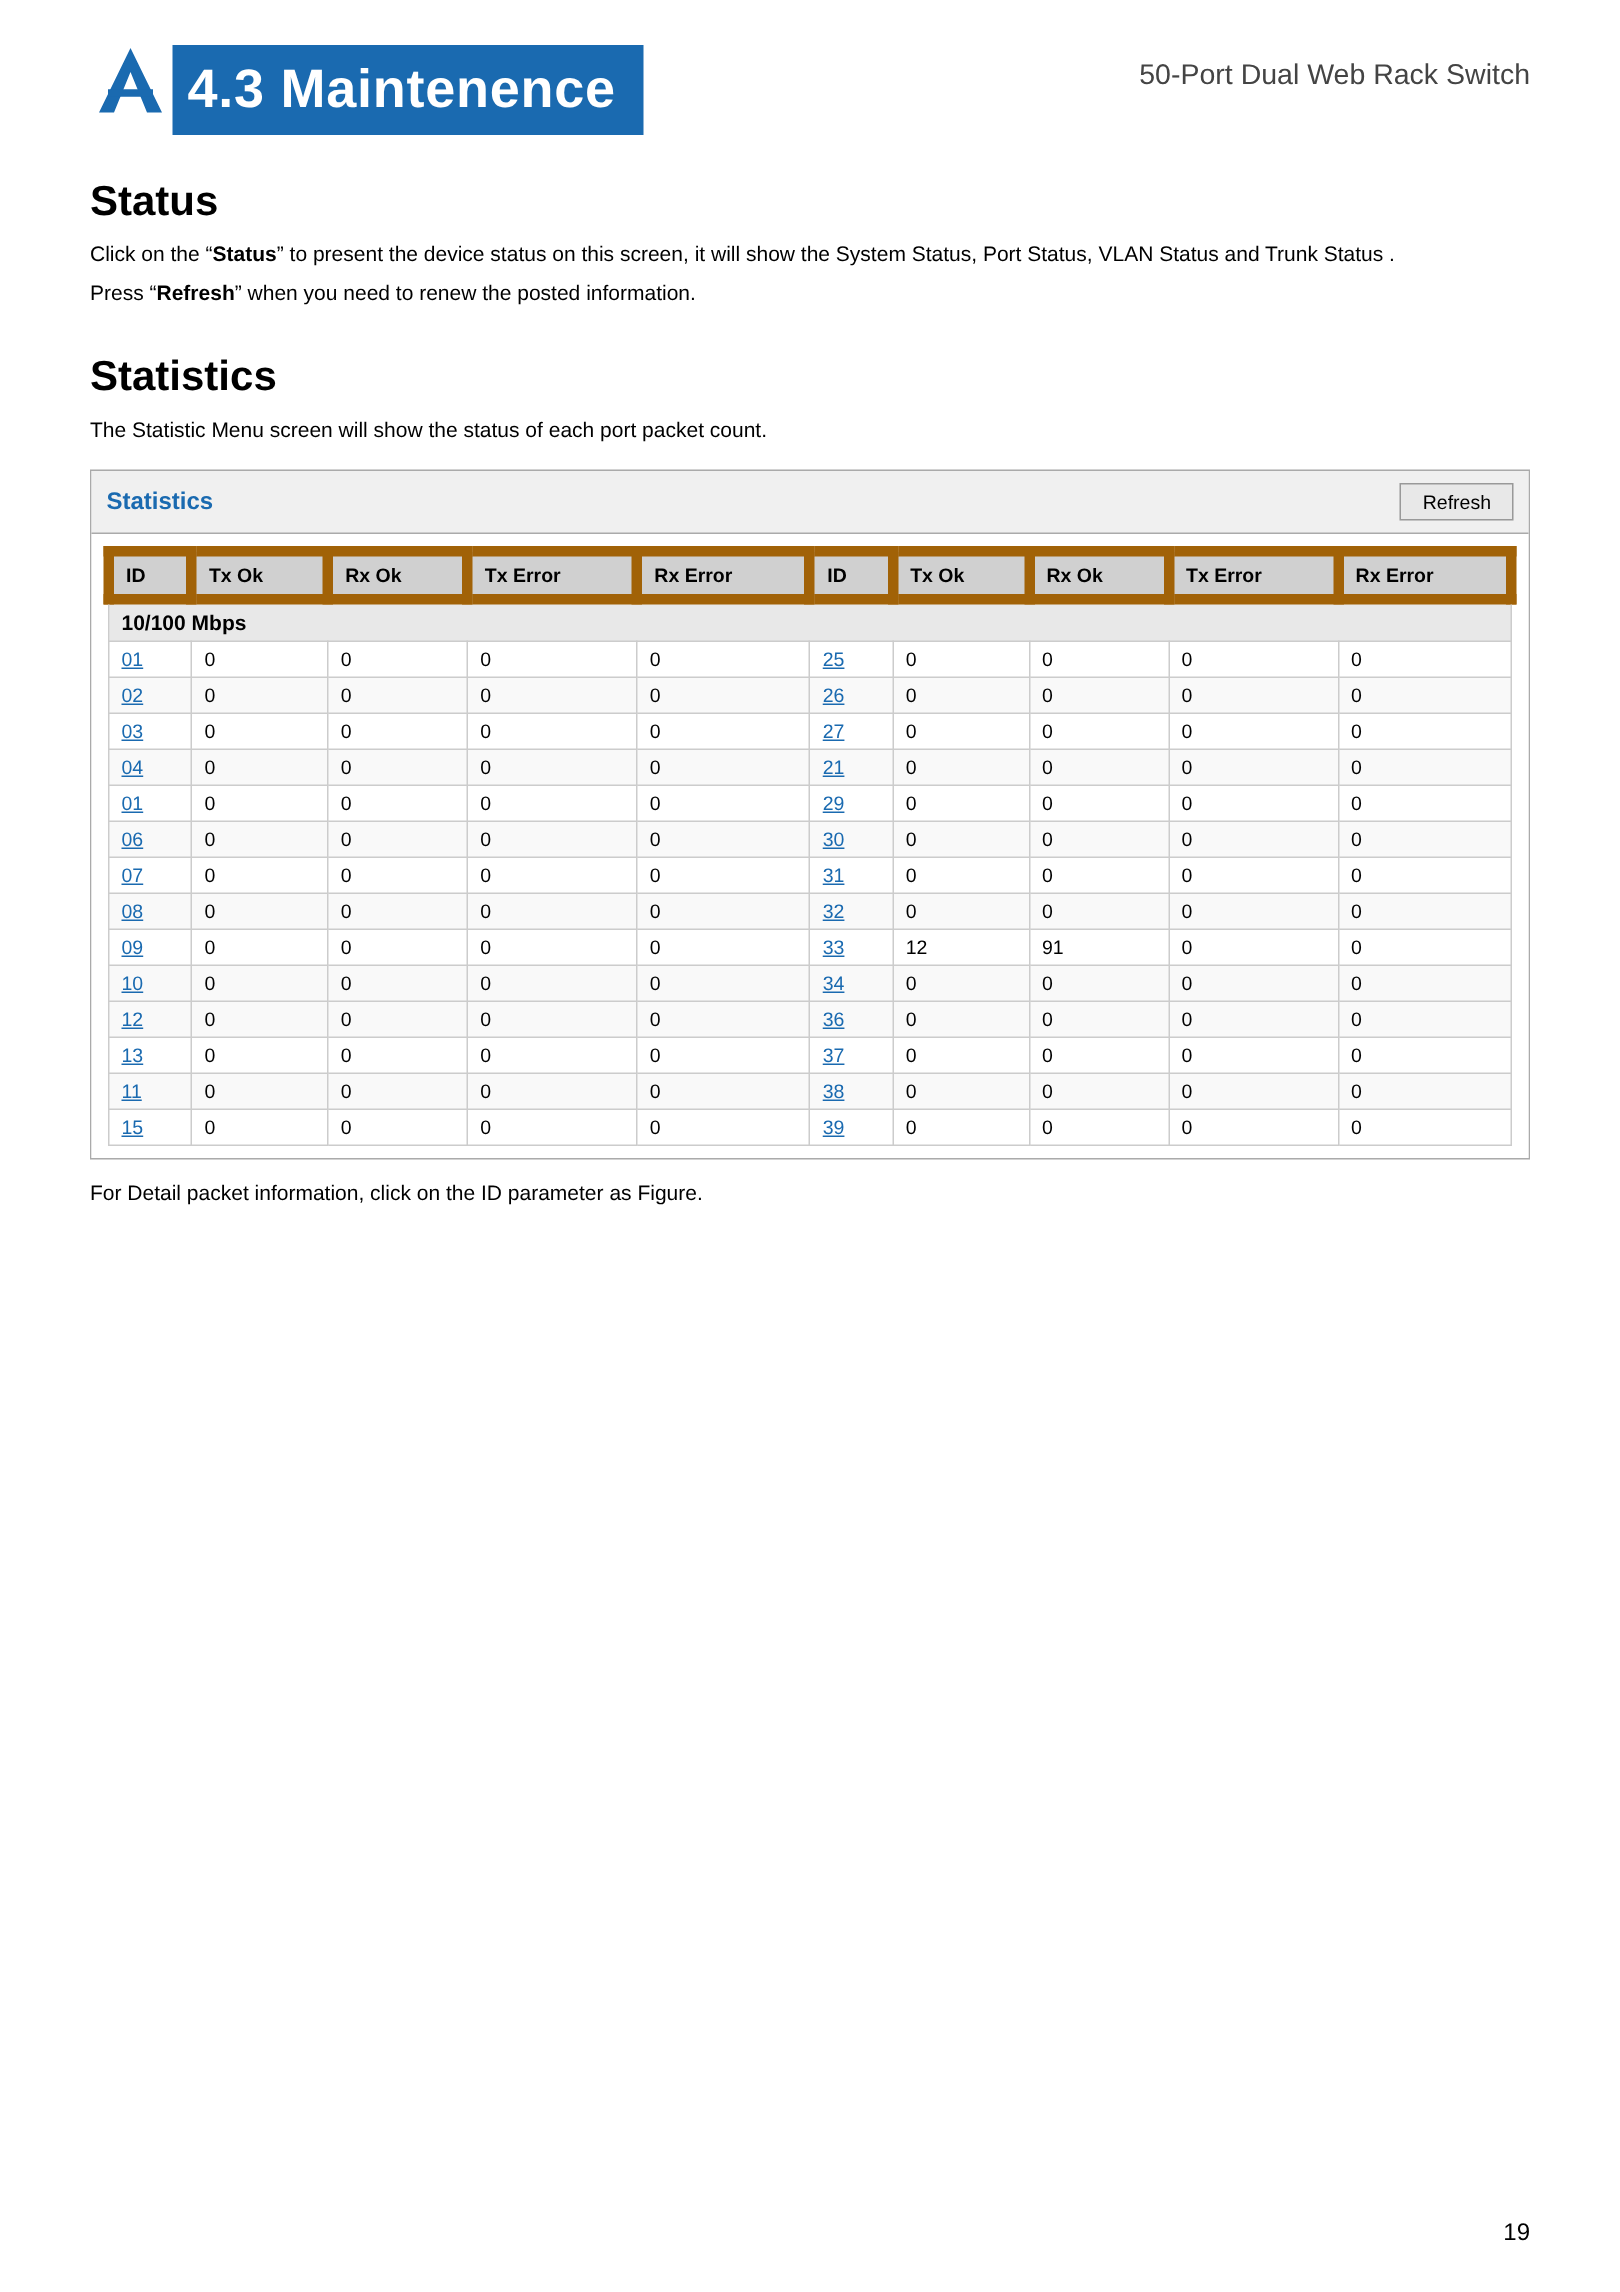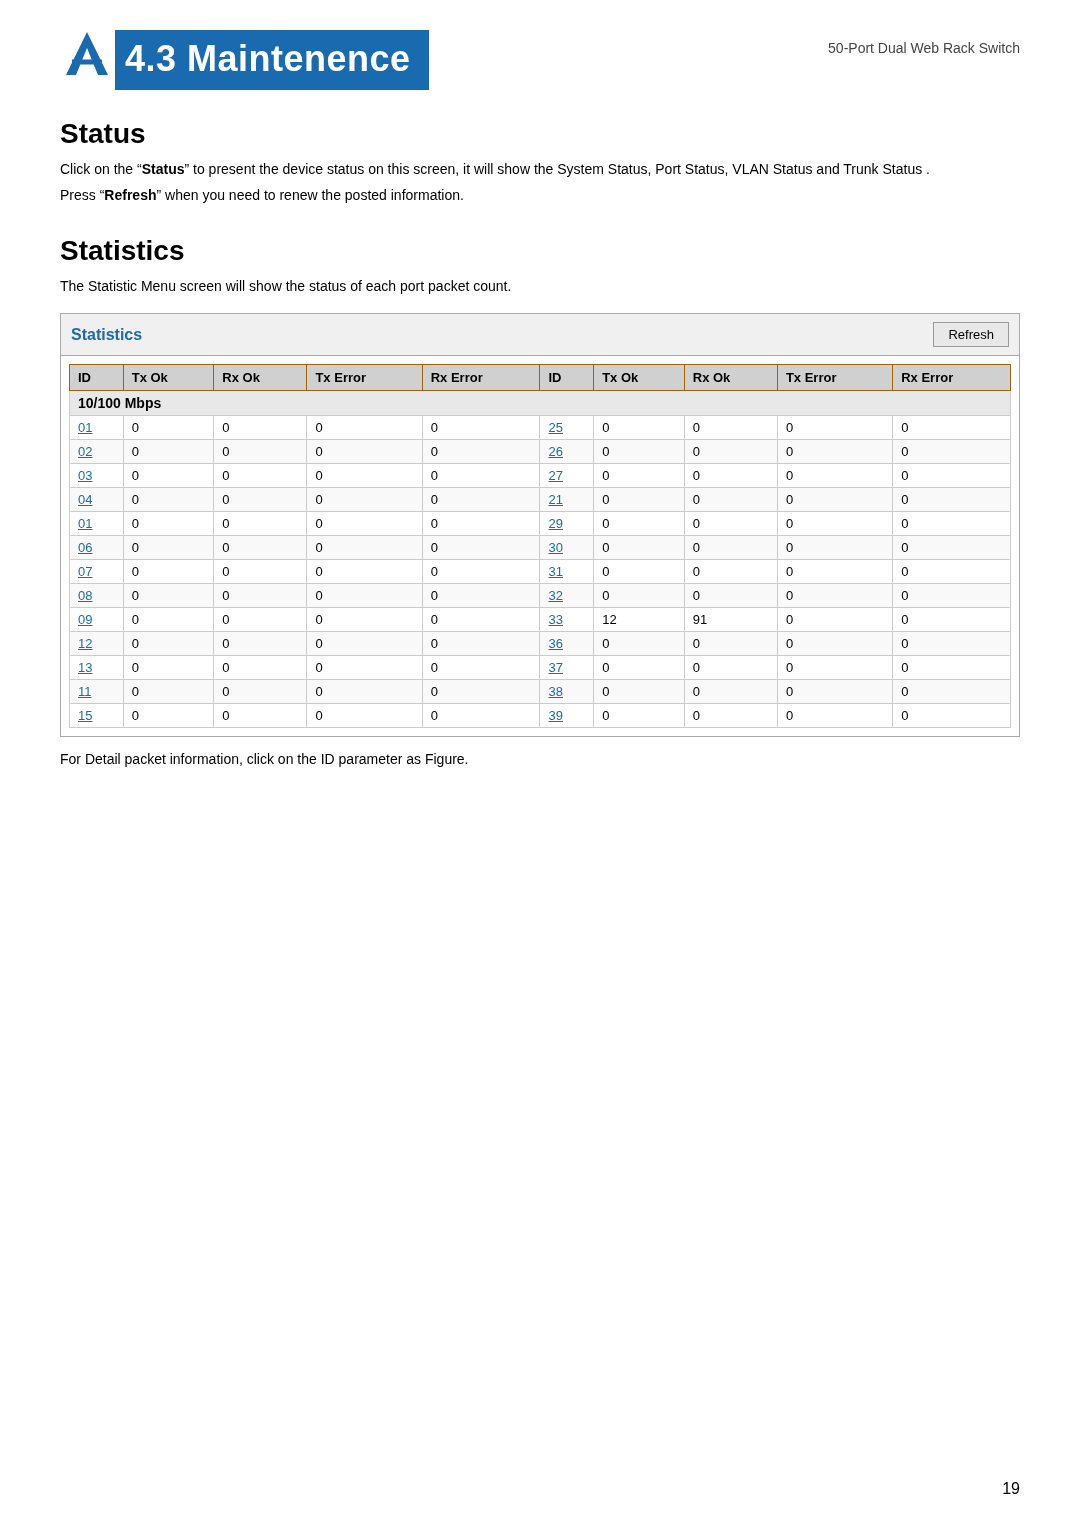--- a/index.html
+++ b/index.html
@@ -34,21 +34,21 @@
     }
 
     .page-title {
       font-size: 36px;
       font-weight: bold;
       color: #fff;
       letter-spacing: 0.5px;
     }
 
     .product-name {
-      font-size: 14px;
+      font-size: 19px;
       color: #444;
       text-align: right;
       margin-top: 10px;
     }
 
     .section-title {
       font-size: 28px;
       font-weight: bold;
       margin-top: 28px;
       margin-bottom: 8px;
@@ -102,21 +102,21 @@
     }
 
     .stats-table {
       width: 100%;
       border-collapse: collapse;
       font-size: 13px;
     }
 
     .stats-table th {
       background: #d0d0d0;
-      border: 1px solid #a16207;
+      border: 7px solid #a16207;
       padding: 5px 8px;
       text-align: left;
       font-weight: bold;
       color: #000;
     }
 
     .stats-table td {
       border: 1px solid #ccc;
       padding: 4px 8px;
       color: #000;
@@ -319,20 +319,32 @@
               <td>0</td>
               <td>0</td>
               <td>0</td>
               <td><span class="port-link">33</span></td>
               <td>12</td>
               <td>91</td>
               <td>0</td>
               <td>0</td>
             </tr>
             <tr style="background: rgb(249, 249, 249);">
+              <td><span class="port-link">10</span></td>
+              <td>0</td>
+              <td>0</td>
+              <td>0</td>
+              <td>0</td>
+              <td><span class="port-link">34</span></td>
+              <td>0</td>
+              <td>0</td>
+              <td>0</td>
+              <td>0</td>
+            </tr>
+            <tr style="background: rgb(249, 249, 249);">
               <td><span class="port-link">12</span></td>
               <td>0</td>
               <td>0</td>
               <td>0</td>
               <td>0</td>
               <td><span class="port-link">36</span></td>
               <td>0</td>
               <td>0</td>
               <td>0</td>
               <td>0</td>

